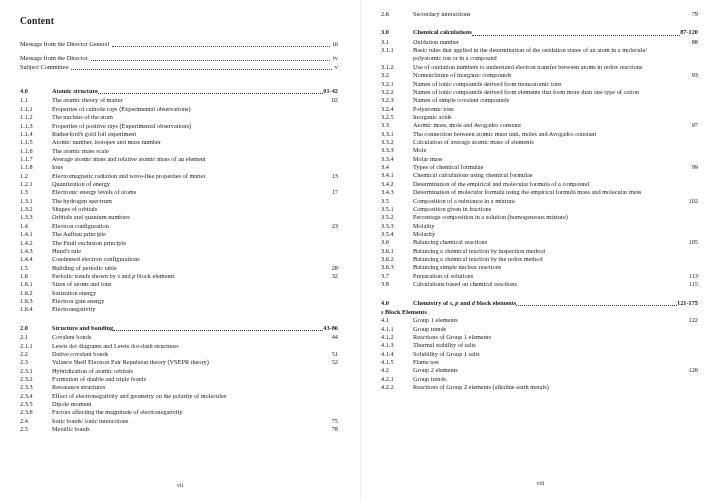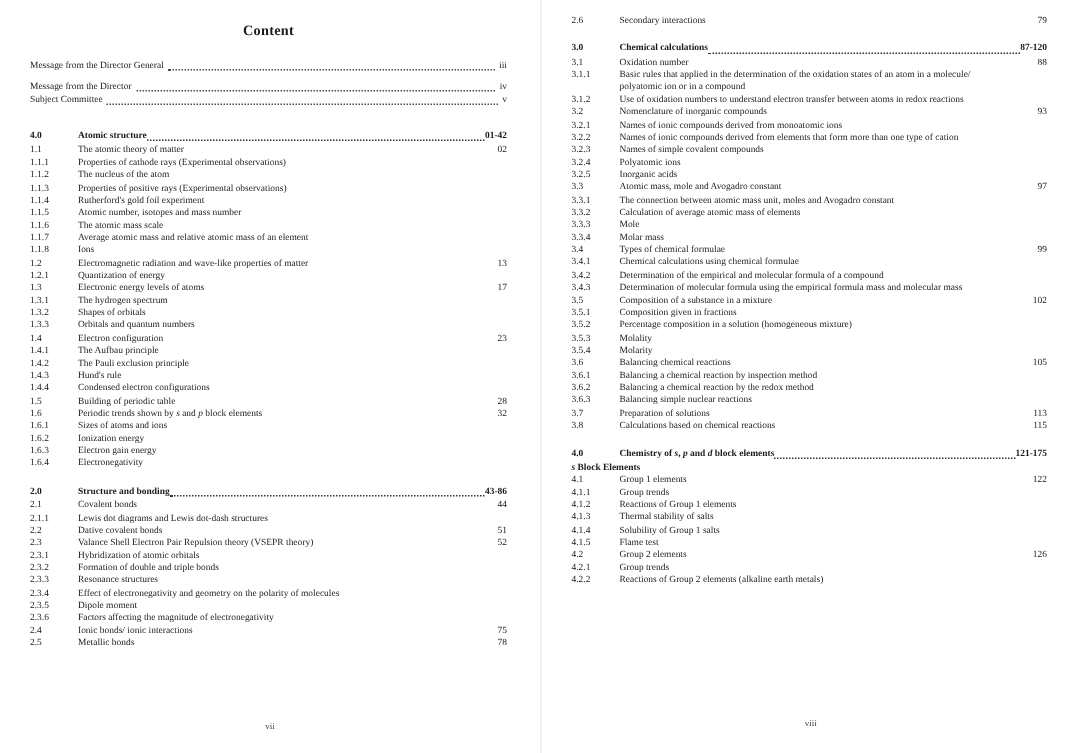--- a/index.html
+++ b/index.html
@@ -30,21 +30,20 @@
     padding: 0 22px 0 20px;
   }
   .page-left {
     padding-top: 12px;
   }
   .page-right {
     padding-top: 10px;
     border-left: 1px solid #ececec;
   }
   .doc-title {
-    text-align: center;
     font-weight: bold;
     font-size: 9.5px;
     letter-spacing: 0.2px;
     margin: 4px 0 14px 0;
   }
   .frontmatter {
     margin-bottom: 16px;
   }
   .fm-row {
     display: flex;

